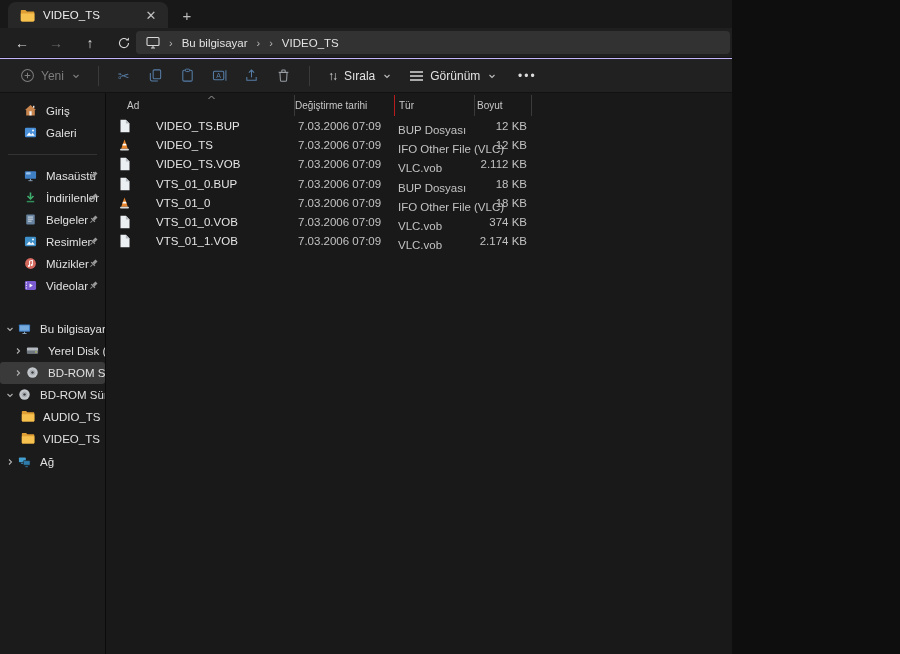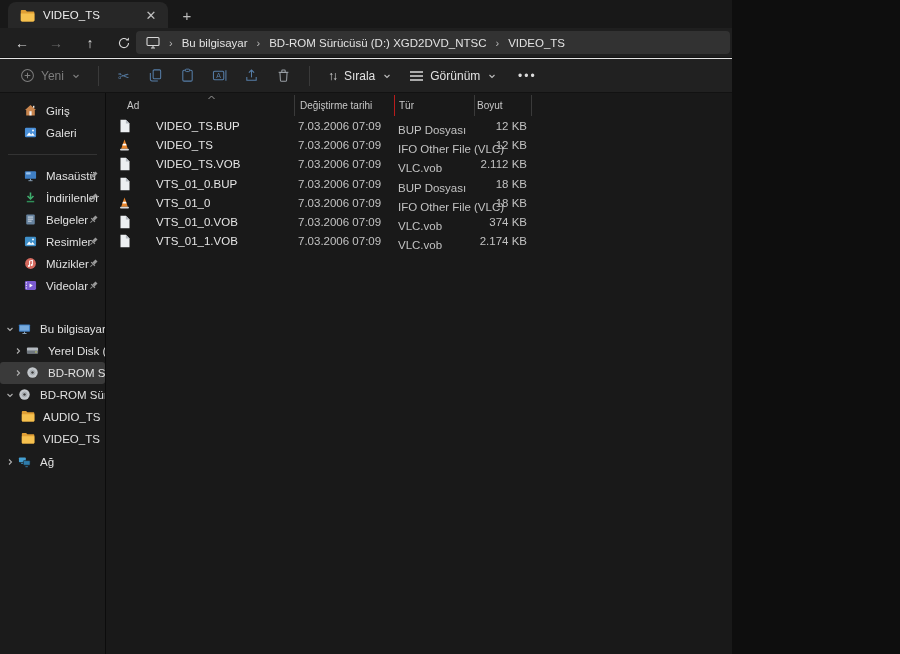--- a/index.html
+++ b/index.html
@@ -1,20 +1,20 @@
 <!DOCTYPE html>
 <html><head>
 <meta charset="utf-8">
 <style>
   * { box-sizing: border-box; margin: 0; padding: 0; }
   html,body { background:#0e0e0e; }
   body { font-family: "Liberation Sans", "DejaVu Sans", sans-serif; }
   #app {
     position: relative; width: 732px; height: 654px;
-    background: #e5e5e5; color:#e6e6e6; overflow: hidden; font-size: 12px;
+    background: #c4b5fd; color:#e6e6e6; overflow: hidden; font-size: 12px;
   }
   
   .titlebar { position:absolute; left:0; top:0; width:100%; height:28px; background:#181818; }
   .tab {
     position:absolute; left:8px; top:2px; width:160px; height:26px;
     background:#272727; border-radius:8px 8px 0 0;
     display:flex; align-items:center; padding:0 8px 0 12px; gap:8px;
   }
   .tab-title { flex:1; font-size:11.5px; color:#ececec; white-space:nowrap; overflow:hidden; }
   .tab-close { width:18px; height:18px; display:flex; align-items:center; justify-content:center;
@@ -62,21 +62,21 @@
   .sitem.tree1 { padding-left:13px; }
   .sitem.tree1b { padding-left:21px; }
   .sitem.sel { background:#3a3a3a; border-radius:3px; }
   .spacer20 { height:21px; }
   .spacer6 { height:7px; }
   
   .listhead { position:absolute; left:0; top:2px; height:21px; width:100%; display:flex;
     color:#c8c8c8; font-size:10px; }
   .hcell { display:flex; align-items:center; position:relative; }
   .hc-name { width:188px; padding-left:21px; }
-  .hc-date { width:100px; padding-left:5px; border-left:1px solid #3a3a3a; }
+  .hc-date { width:100px; border-left:1px solid #3a3a3a; }
   .hc-type { width:80px; padding-left:4px; border-left:1px solid #b91c1c; }
   .hc-size { width:58px; padding-left:2px; border-left:1px solid #3a3a3a; border-right:1px solid #3a3a3a; }
   .sortcaret { position:absolute; left:101px; top:-1px; color:#9a9a9a; }
   .rows { position:absolute; left:0; top:23px; width:100%; }
   .frow { height:19.3px; display:flex; align-items:center; font-size:11.5px; }
   .fc-name { width:188px; display:flex; align-items:center; padding-left:12px; gap:24px; color:#e4e4e4; }
   .fc-name .icn { width:14px; height:14px; flex:none; display:flex; }
   .fc-date { width:100px; padding-left:4px; color:#c2c2c2; }
   .fc-type { width:80px; padding-left:4px; color:#c2c2c2; white-space:nowrap;margin-top:8px; }
   .fc-size { width:58px; padding-right:5px; text-align:right; color:#c2c2c2; }
@@ -117,21 +117,20 @@
     <div class="addressbar">
       <span class="icn">
         <svg width="14" height="13" viewBox="0 0 14 13">
             <rect x="1" y="1.5" width="12" height="8" rx="1" fill="none" stroke="#d8d8d8" stroke-width="1.1"></rect>
             <path d="M5 12h4M7 9.5V12" stroke="#d8d8d8" stroke-width="1.1" fill="none"></path>
           </svg>
       </span>
       <span class="crumb-sep">›</span>
       <span class="crumb">Bu bilgisayar</span>
       <span class="crumb-sep">›</span>
-      <span class="crumb">BD-ROM Sürücüsü (D:) XGD2DVD_NTSC</span>
       <span class="crumb-sep">›</span>
       <span class="crumb">VIDEO_TS</span>
     </div>
   </div>
 
   <div class="toolbar">
     <div class="tbtn dim">
       <svg width="15" height="15" viewBox="0 0 16 16">
           <circle cx="8" cy="8" r="6.3" fill="none" stroke="#7d7d7d" stroke-width="1.1"></circle>
           <path d="M8 5v6M5 8h6" stroke="#7d7d7d" stroke-width="1.1"></path>

